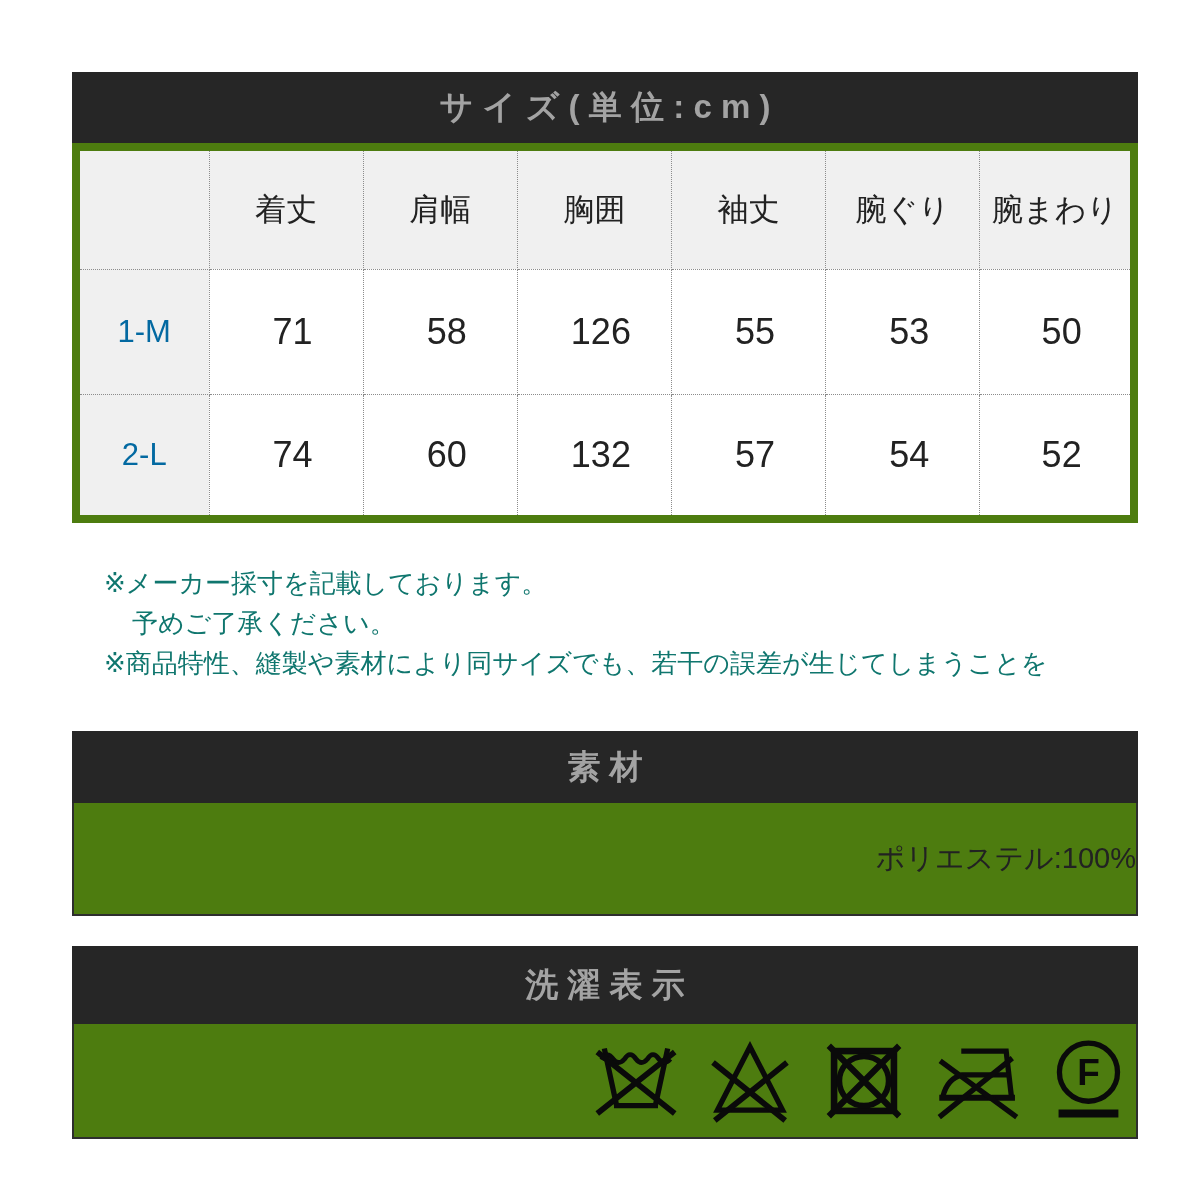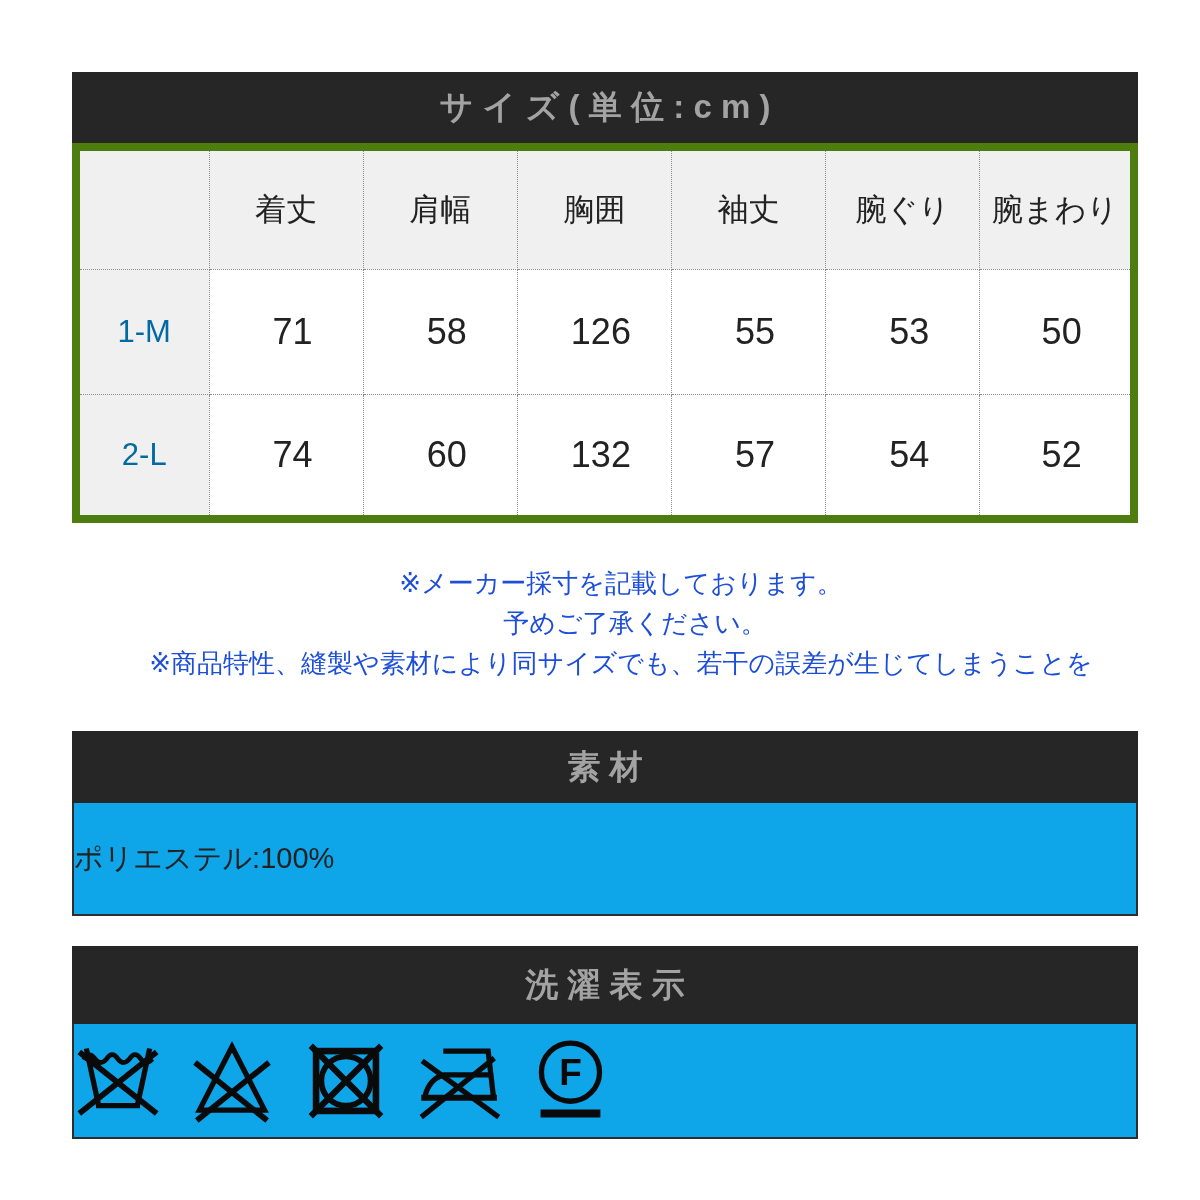--- a/index.html
+++ b/index.html
@@ -73,36 +73,35 @@
   col.col-label { width: 133px; }
 
   
   .notes {
     margin-top: 40px;
     padding-left: 32px;
   }
   .note-line {
     font-size: 26px;
     line-height: 40px;
-    color: #1d4ed8;
+    color: #0f766e;
     white-space: nowrap;
-    text-align: center;
   }
   .note-line.indent { padding-left: 28px; }
 
   
   .material-section { margin-top: 48px; }
   .laundry-section  { margin-top: 30px; }
   .boxed {
     border: 2px solid #2e2e2e;
     border-top: none;
-    background: #0ea5e9;
+    background: #4d7c0f;
     display: flex;
     align-items: center;
-    justify-content: flex-start;
+    justify-content: flex-end;
   }
   .material-box {
     height: 113px;
     font-size: 29px;
     color: #222222;
   }
   .laundry-box {
     height: 115px;
     gap: 26px;
   }

